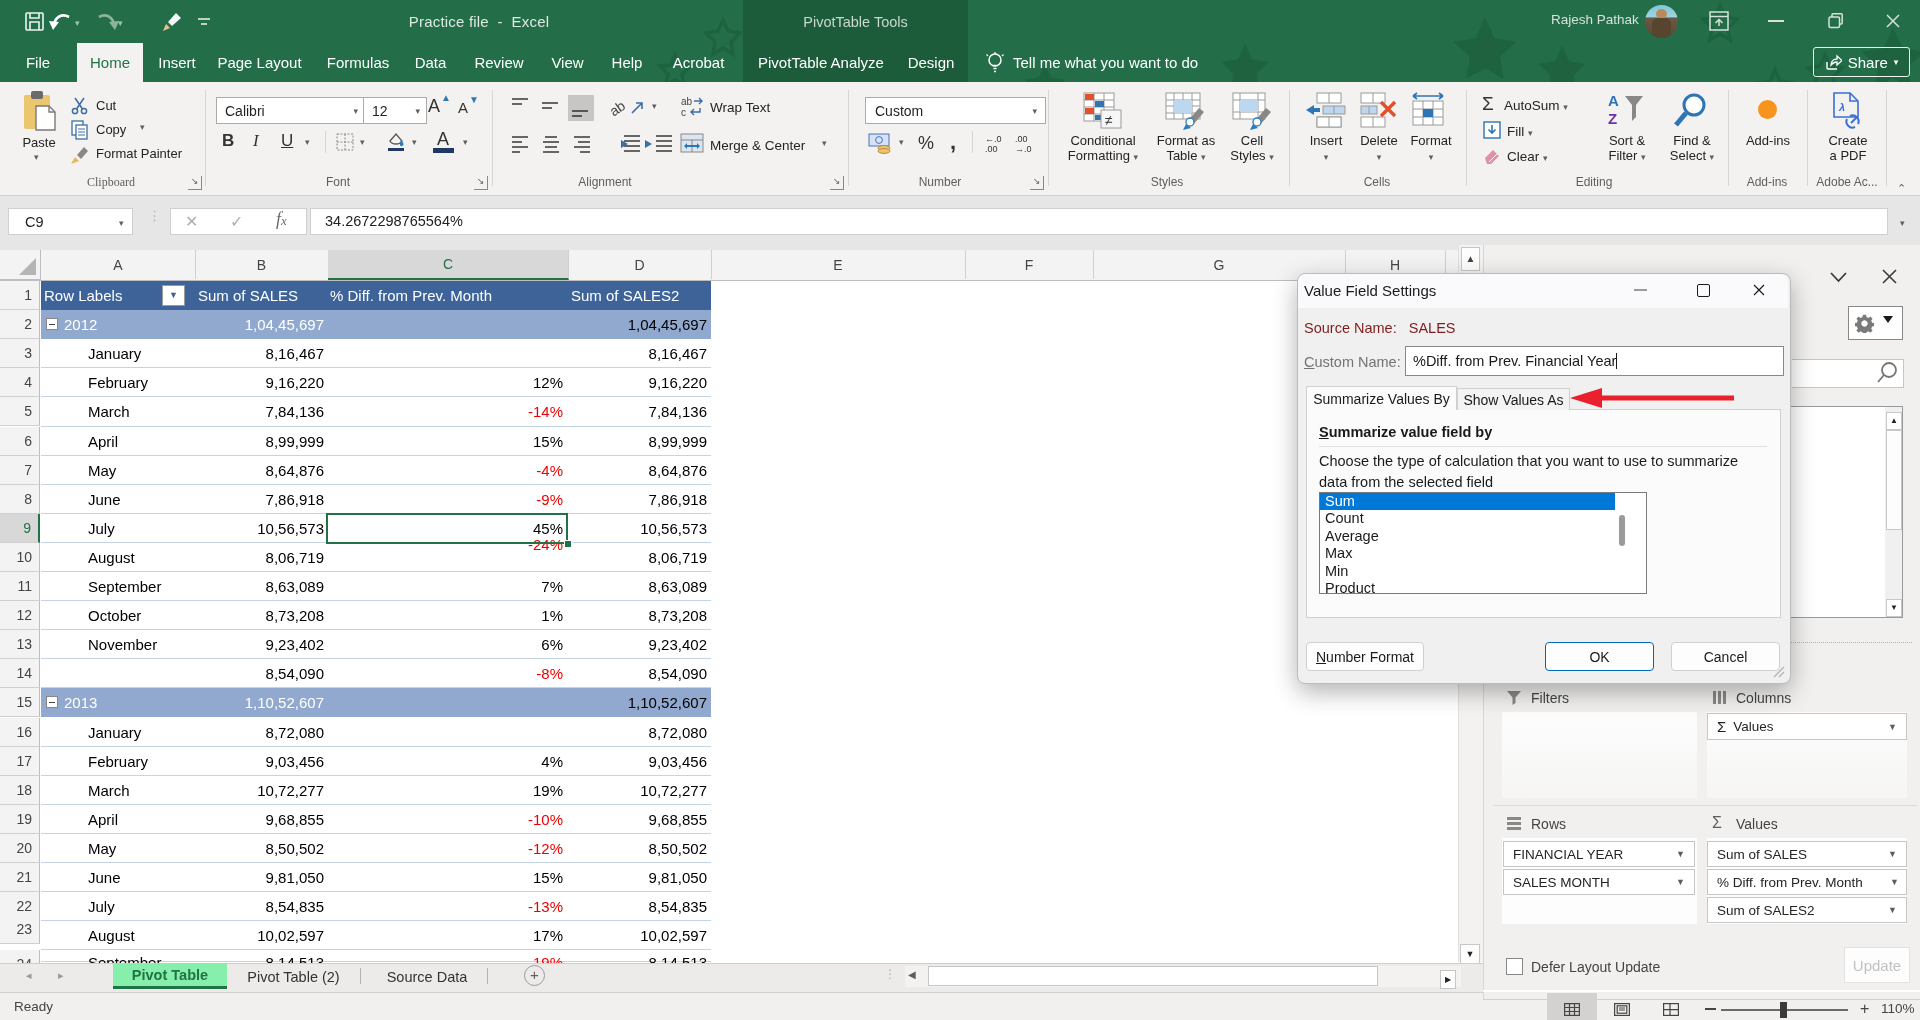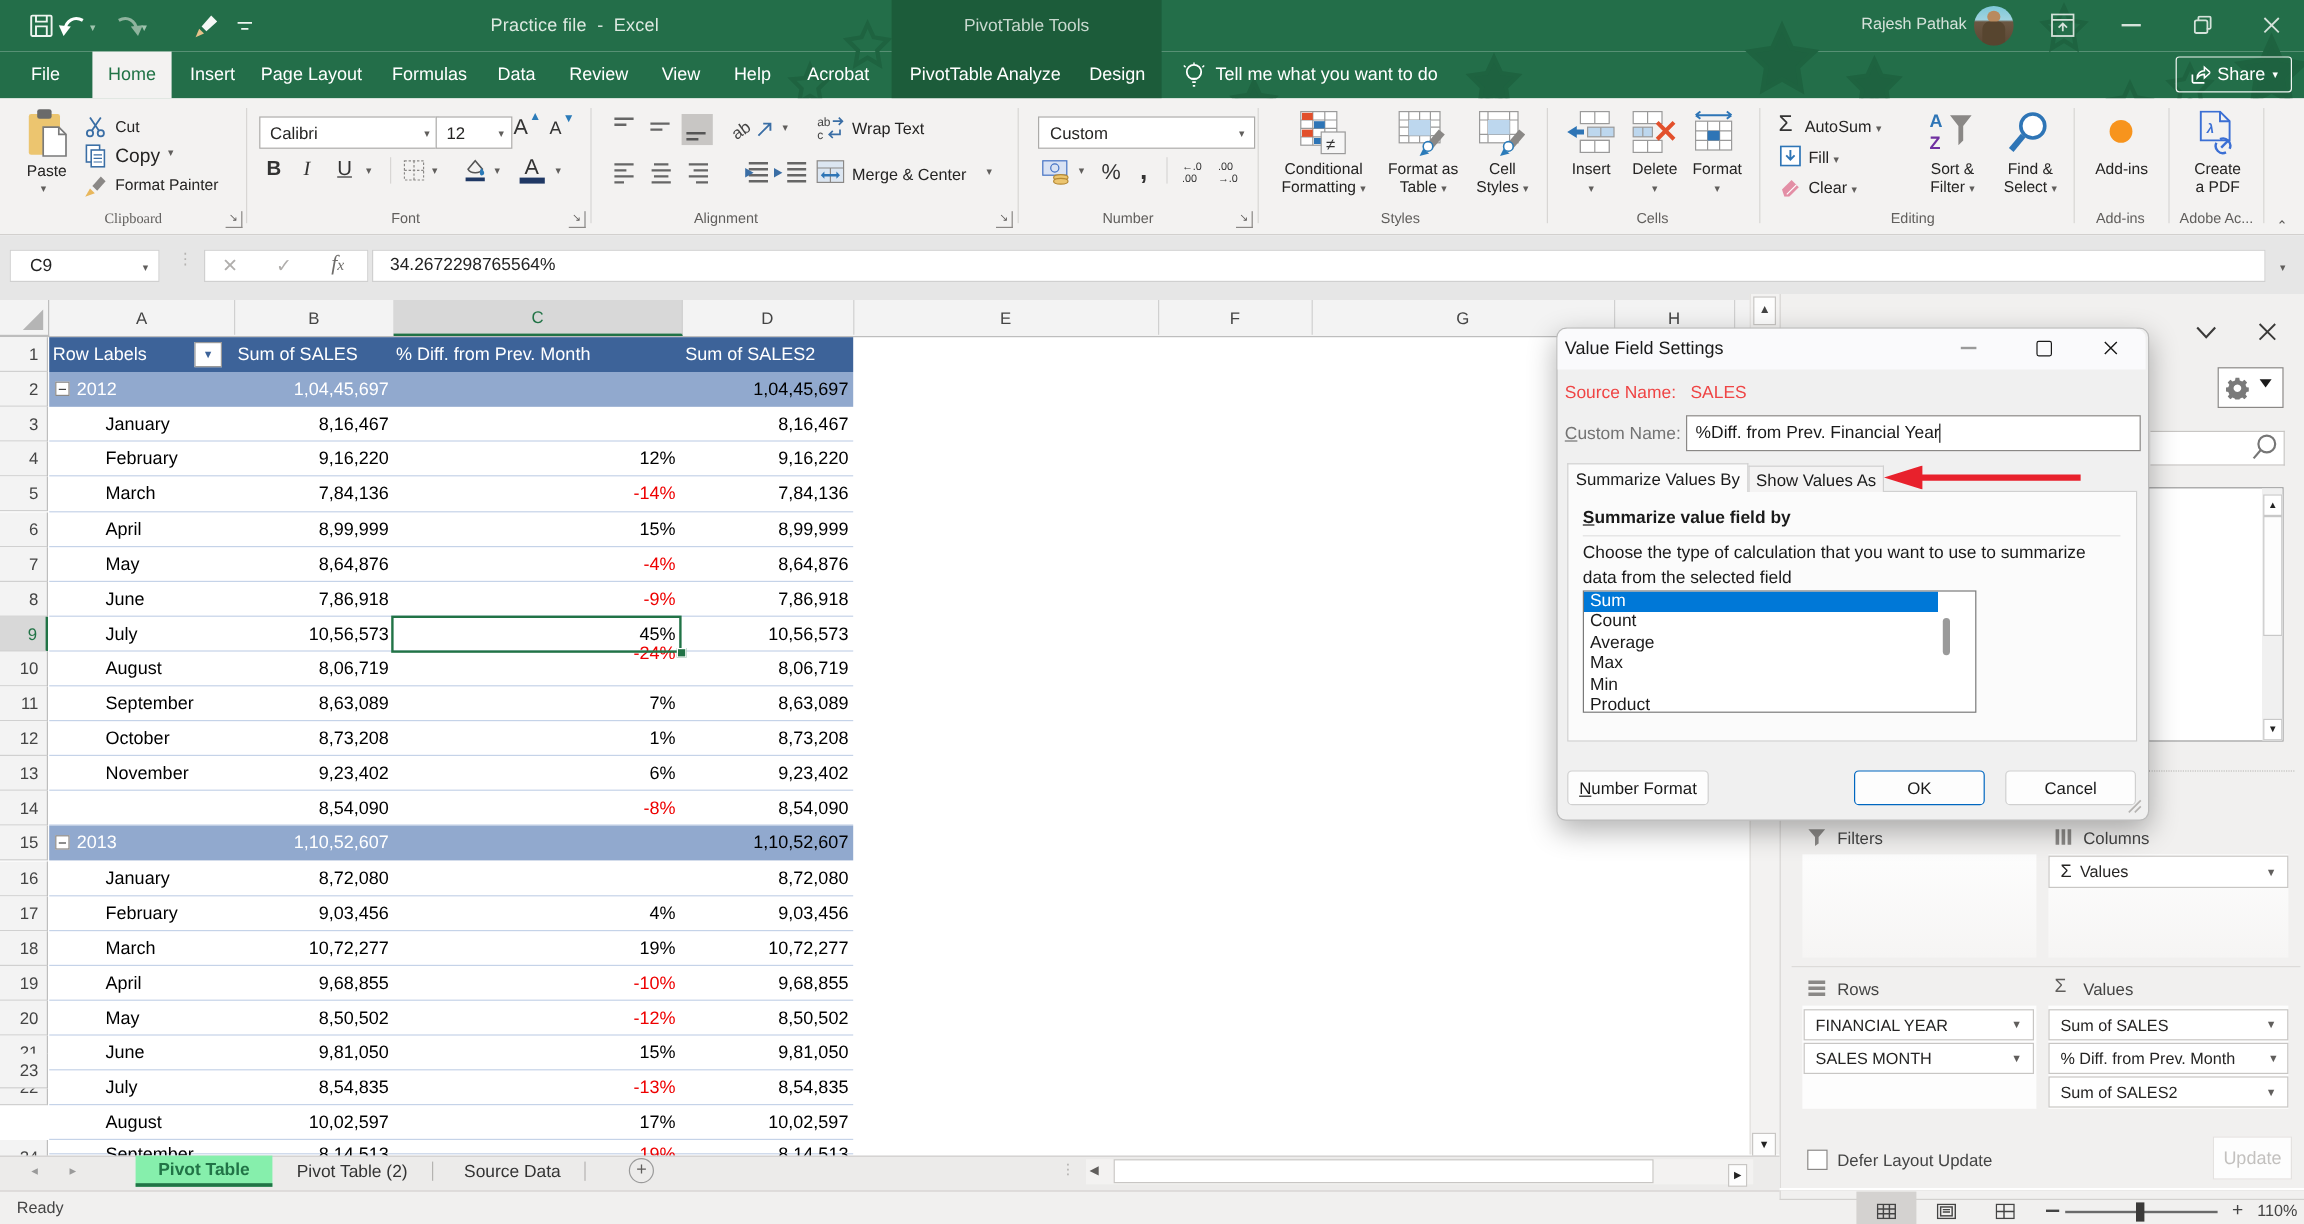--- a/index.html
+++ b/index.html
@@ -176,21 +176,21 @@
     </g>
   </svg>
   <div class="ritem" style="left:96px;top:98px;font-size:13px;">Cut</div>
   <svg class="abs" style="left:70px;top:120px;width:20px;height:20px" viewBox="0 0 20 20">
     <g fill="#fff" stroke="#3a6ea5" stroke-width="1.3">
       <rect x="2" y="1" width="11" height="14"></rect>
       <rect x="6" y="5" width="11" height="14"></rect>
     </g>
     <path d="M8,9 h7 M8,12 h7 M8,15 h7" stroke="#3a6ea5" stroke-width="1"></path>
   </svg>
-  <div class="ritem" style="left:96px;top:122px;font-size:16px;">Copy</div>
+  <div class="ritem" style="left:96px;top:122px;font-size:13px;">Copy</div>
   <div class="abs chev" style="left:140px;top:122px;">▾</div>
   <svg class="abs" style="left:68px;top:145px;width:22px;height:20px" viewBox="0 0 22 20">
     <path d="M9,10 l7,-8 4,4 -7,8 z" fill="#8a8886"></path>
     <path d="M7,12 l4,4 -8,3 z" fill="#e8b75c"></path>
   </svg>
   <div class="ritem" style="left:96px;top:146px;font-size:13px;">Format Painter</div>
 
   <div class="combo" style="left:216px;top:97px;width:140px;height:25px;padding-left:8px;">Calibri<span class="chev" style="position:absolute;right:7px;">▾</span></div>
   <div class="combo" style="left:363px;top:97px;width:54px;height:25px;padding-left:8px;">12<span class="chev" style="position:absolute;right:6px;">▾</span></div>
   <div class="abs" style="left:428px;top:96px;font-size:18px;color:#333;">A<span style="position:absolute;left:13px;top:-4px;font-size:10px;color:#2b7bb9;">▲</span></div>
@@ -423,21 +423,21 @@
   <div class="rowcell" style="top:630.2px;height:29.1px;">13</div>
   <div class="rowcell" style="top:659.3px;height:29.1px;">14</div>
   <div class="rowcell" style="top:688.4px;height:29.1px;">15</div>
   <div class="rowcell" style="top:717.5px;height:29.1px;">16</div>
   <div class="rowcell" style="top:746.6px;height:29.1px;">17</div>
   <div class="rowcell" style="top:775.7px;height:29.1px;">18</div>
   <div class="rowcell" style="top:804.8px;height:29.1px;">19</div>
   <div class="rowcell" style="top:833.9px;height:29.1px;">20</div>
   <div class="rowcell" style="top:863.0px;height:29.1px;">21</div>
   <div class="rowcell" style="top:892.1px;height:29.1px;">22</div>
-  <div class="rowcell" style="top:878px;height:29.1px;">23</div>
+  <div class="rowcell" style="top:915px;height:29.1px;">23</div>
   <div class="rowcell" style="top:950.3px;height:29.1px;">24</div>
   <div class="abs" id="tablerows"></div>
   <div class="abs hdrblue" style="left:41px;top:281px;width:670px;height:29.1px;"></div>
   <div class="gcell hdrblue" style="left:44px;top:281px;width:120px;background:none;">Row Labels</div>
   <div class="abs" style="left:162px;top:285px;width:23px;height:21px;background:#fff;border:1px solid #9a9a9a;box-sizing:border-box;text-align:center;line-height:19px;font-size:9px;color:#3d6399;">▼</div>
   <div class="gcell hdrblue" style="left:198px;top:281px;width:130px;background:none;">Sum of SALES</div>
   <div class="gcell hdrblue" style="left:330px;top:281px;width:230px;background:none;">% Diff. from Prev. Month</div>
   <div class="gcell hdrblue" style="left:571px;top:281px;width:140px;background:none;">Sum of SALES2</div>
   <div class="abs yearblue" style="left:41px;top:310.1px;width:670px;height:29.1px;"></div>
   <div class="abs" style="left:46px;top:318.1px;width:12px;height:12px;background:#fff;border:1px solid #8a8886;box-sizing:border-box;">
@@ -678,21 +678,21 @@
   <div class="abs" style="left:1860px;top:1000px;font-size:16px;color:#444;">+</div>
   <div class="abs" style="left:1881px;top:1001px;font-size:13.5px;color:#444;">110%</div>
   <div class="abs" id="dlg"></div>
   <div class="abs" style="left:1298px;top:274px;width:490px;height:34px;background:#fafafc;border-radius:8px 8px 0 0;"></div>
   <div class="abs" style="left:1304px;top:282px;font-size:15px;color:#1a1a1a;">Value Field Settings</div>
   <div class="abs" style="left:1634px;top:289px;width:13px;height:1.5px;background:#9a9a9a;"></div>
   <div class="abs" style="left:1697px;top:284px;width:11px;height:11px;border:1.2px solid #1a1a1a;border-radius:2px;"></div>
   <svg class="abs" style="left:1753px;top:284px;width:12px;height:12px" viewBox="0 0 12 12">
       <path d="M1,1 L11,11 M11,1 L1,11" stroke="#1a1a1a" stroke-width="1.2"></path>
     </svg>
-  <div class="abs" style="left:1304px;top:320px;font-size:14.5px;color:#ef4444;">Source Name:&nbsp;&nbsp;&nbsp;SALES</div>
+  <div class="abs" style="left:1304px;top:320px;font-size:14.5px;color:#7f1d1d;">Source Name:&nbsp;&nbsp;&nbsp;SALES</div>
   <div class="abs" style="left:1304px;top:354px;font-size:14.5px;color:#737373;"><span style="text-decoration:underline">C</span>ustom Name:</div>
   <div class="abs" style="left:1405px;top:346px;width:379px;height:30px;background:#fff;border:1px solid #8a8886;box-sizing:border-box;display:flex;align-items:center;">
       <span style="margin-left:7px;font-size:14.5px;color:#1a1a1a;">%Diff. from Prev. Financial Year</span>
       <span style="width:1px;height:16px;background:#1a1a1a;"></span>
     </div>
 
   <div class="abs" style="left:1306px;top:409px;width:475px;height:209px;background:#fbfbfb;border:1px solid #d0d0d0;box-sizing:border-box;"></div>
   <div class="abs" style="left:1306px;top:386px;width:151px;height:24px;background:#fbfbfb;border:1px solid #d0d0d0;border-bottom:none;box-sizing:border-box;display:flex;align-items:center;justify-content:center;font-size:14px;color:#1a1a1a;">Summarize Values By</div>
   <div class="abs" style="left:1457px;top:388px;width:113px;height:22px;background:#f4f3f3;border:1px solid #d0d0d0;border-bottom:none;box-sizing:border-box;display:flex;align-items:center;justify-content:center;font-size:14px;color:#1a1a1a;">Show Values As</div>
   <svg class="abs" style="left:1570px;top:388px;width:164px;height:20px" viewBox="0 0 164 20">

